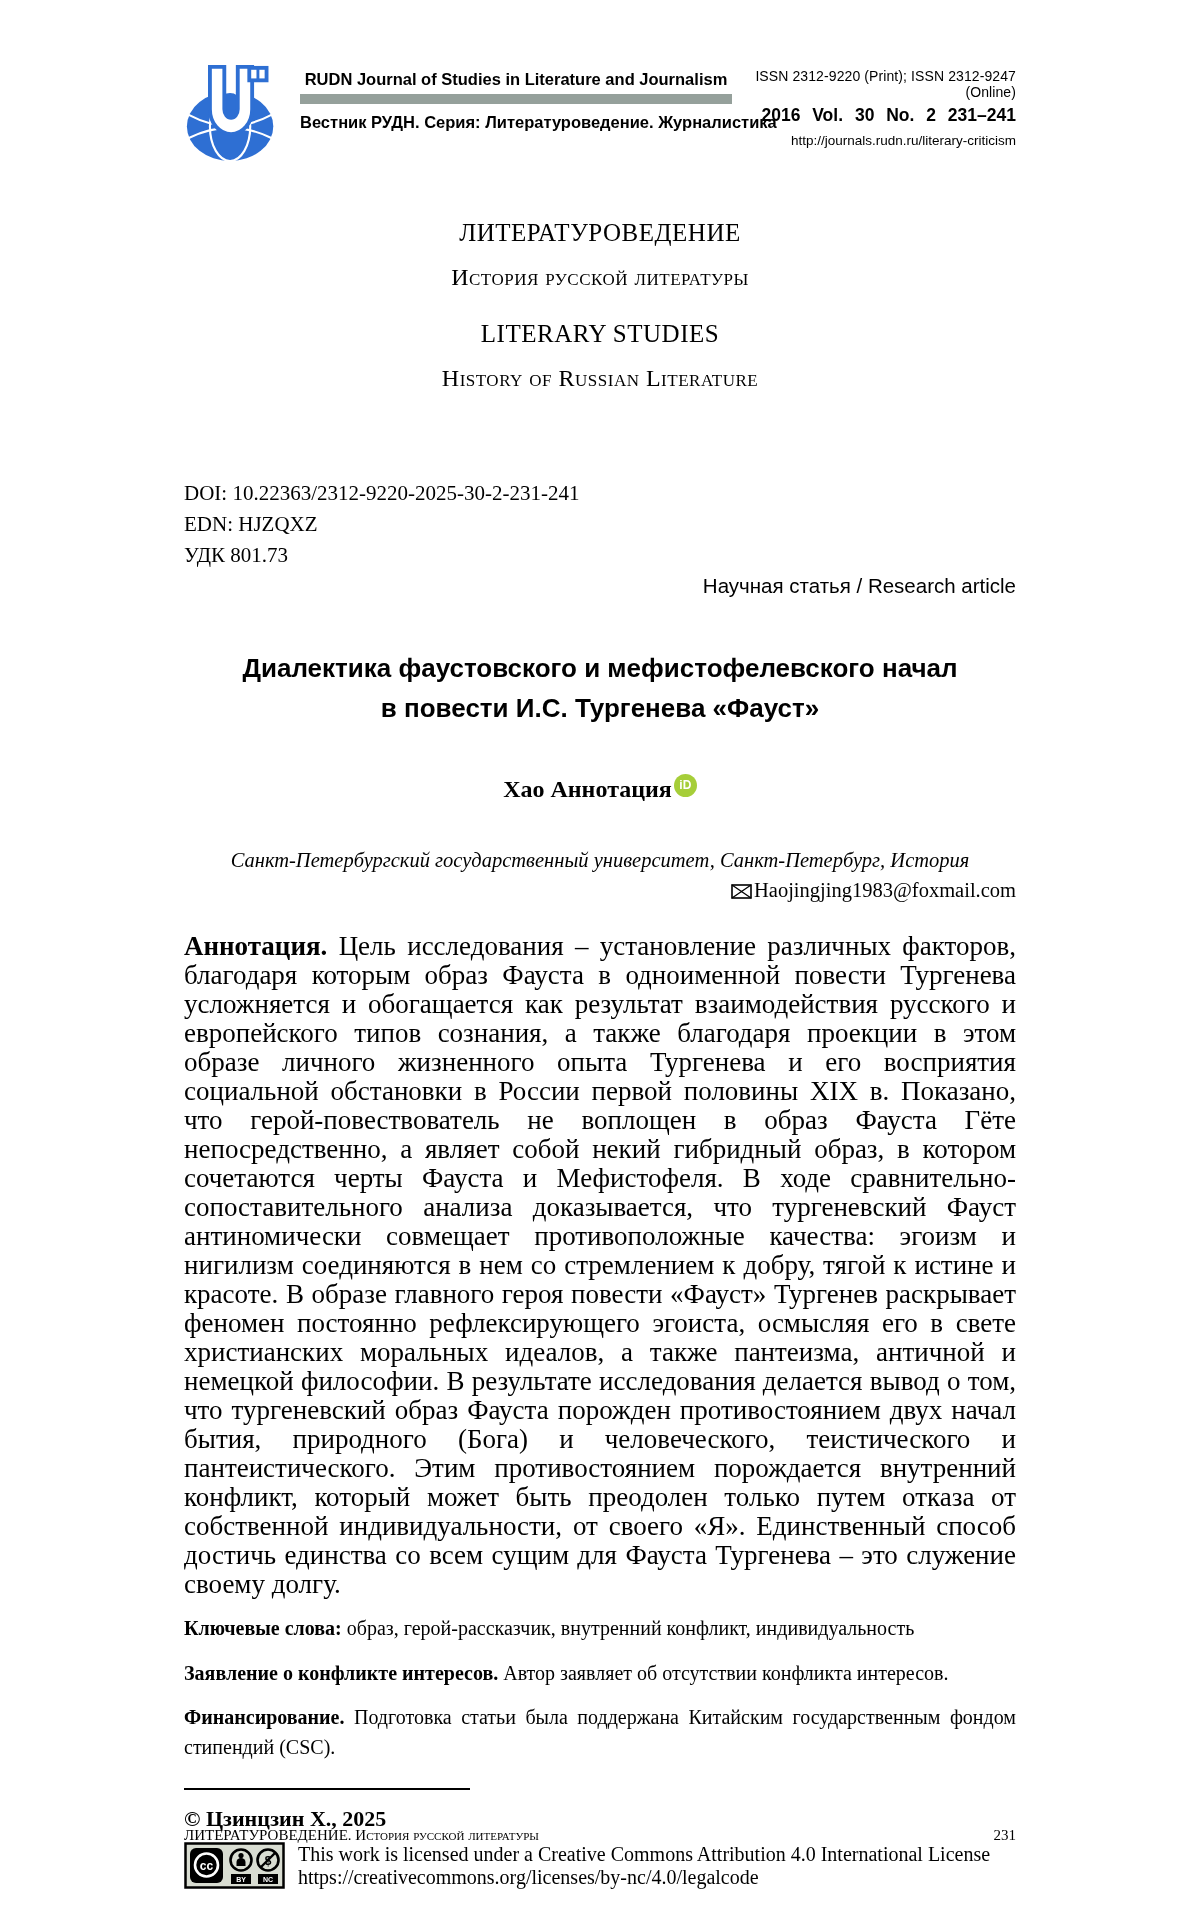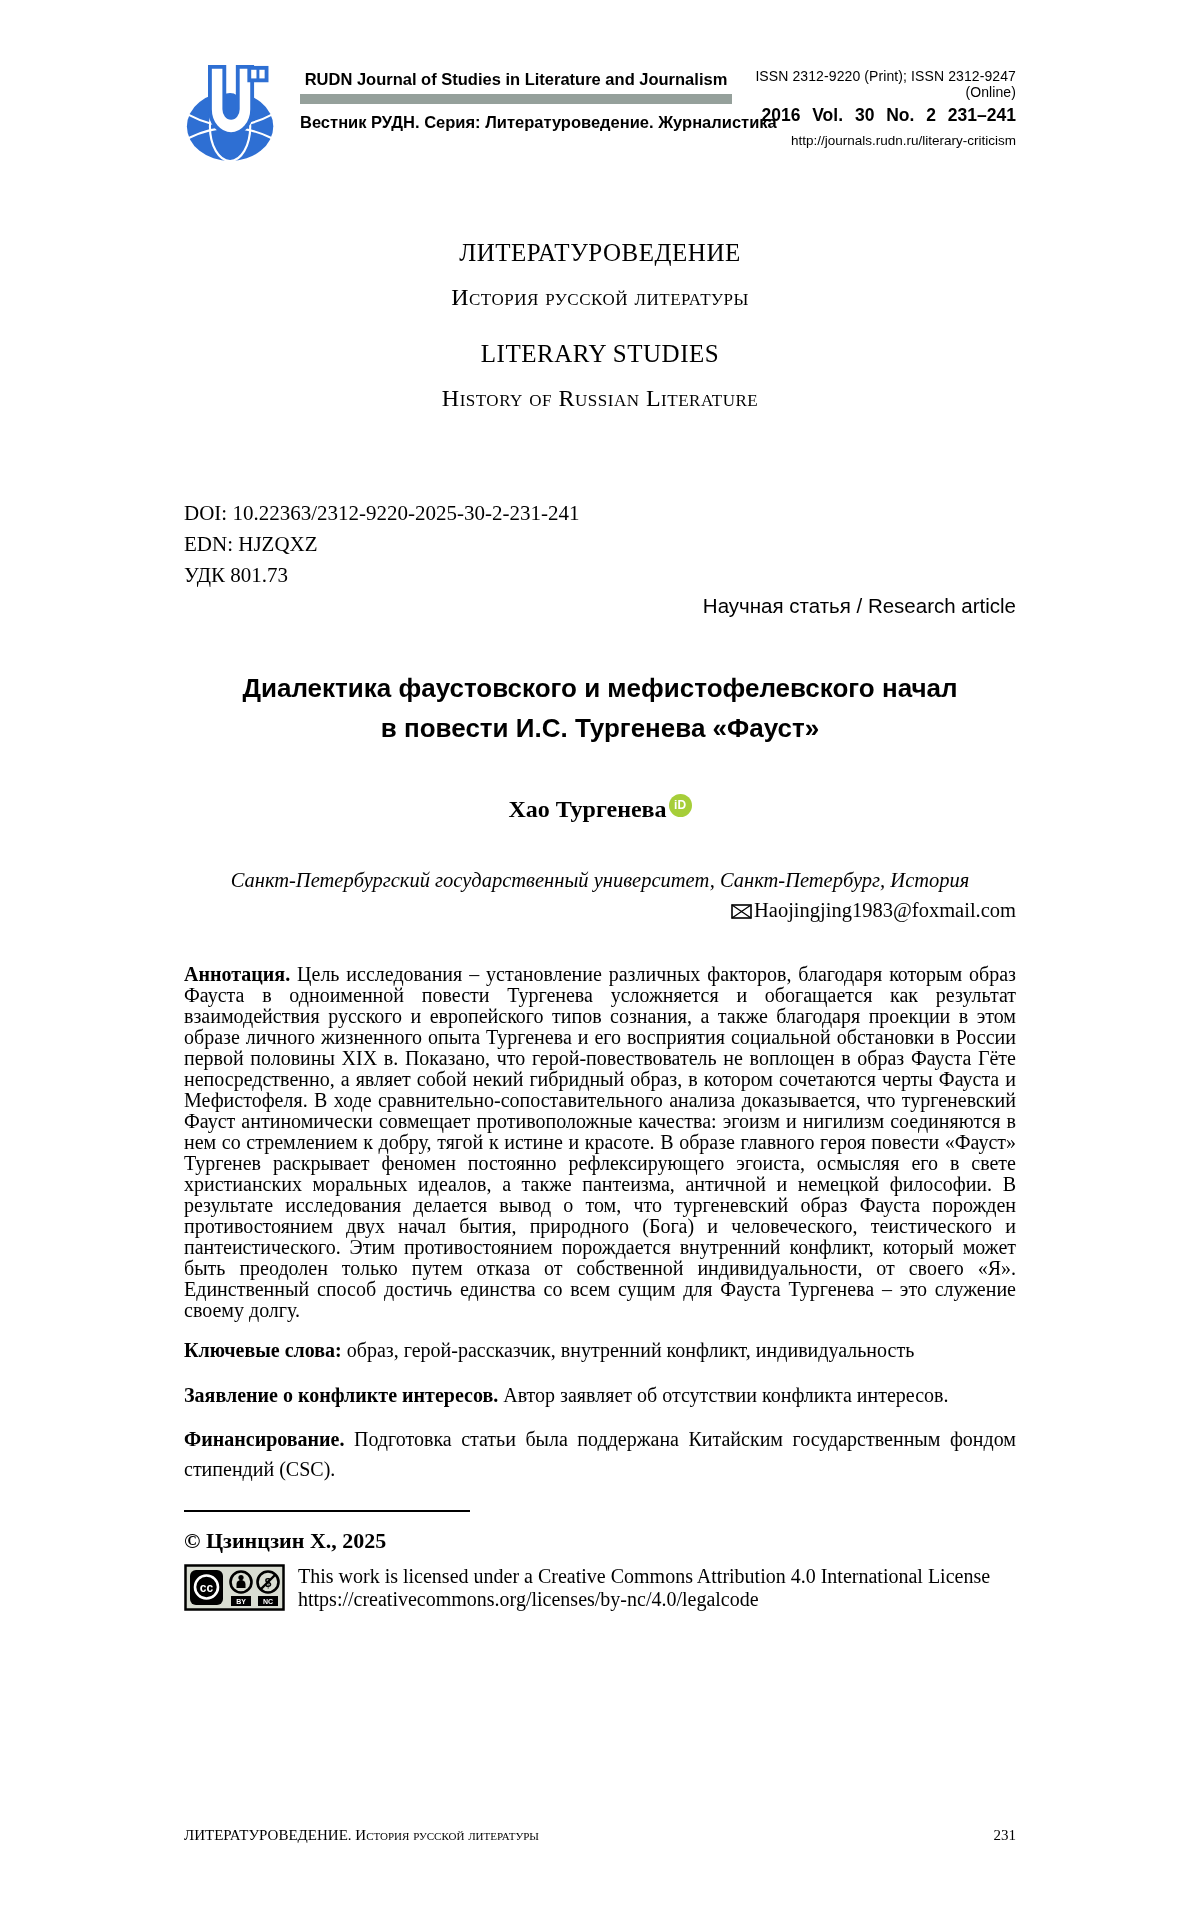--- a/index.html
+++ b/index.html
@@ -24,21 +24,21 @@
   .jtitle-en { font-size: 16.5px; font-weight: bold; text-align: center; white-space: nowrap; }
   .graybar { height: 10px; background: #95a09b; margin: 5px 0 9px 0; }
   .jtitle-ru { font-size: 16.5px; font-weight: bold; text-align: center; white-space: nowrap; }
   .head-right { margin-left: auto; text-align: right; margin-top: 8px;
                 font-family: "Liberation Sans", "DejaVu Sans", sans-serif; }
   .issn-line { font-size: 14px; letter-spacing: .1px; }
   .volume-line { font-size: 17.5px; font-weight: bold; margin-top: 5px; word-spacing: 7px; }
   .journal-url { font-size: 13.5px; margin-top: 7px; }
 
   
-  .rubrics { text-align: center; margin-top: 72px; }
+  .rubrics { text-align: center; margin-top: 52px; }
   .rubric-main { font-size: 25px; letter-spacing: .5px; }
   .rubric-sub  { font-size: 24px; font-variant: small-caps; margin-top: 17px; letter-spacing: .5px; }
   .rubric-gap  { margin-top: 29px; }
 
   
   .meta { margin-top: 86px; font-size: 21px; line-height: 31px; }
   .article-type { text-align: right; font-family: "Liberation Sans", "DejaVu Sans", sans-serif;
                   font-size: 20.5px; margin-top: 3px; }
 
   
@@ -50,21 +50,21 @@
     display: inline-block; width: 23px; height: 23px; border-radius: 50%;
     background: #a6ce39; color: #fff; text-align: center;
     font: bold 12px/23px "Liberation Sans", "DejaVu Sans", sans-serif;
     vertical-align: 8px; margin-left: 2px;
   }
   .affiliation { margin-top: 46px; text-align: center; font-style: italic; font-size: 20.5px; }
   .email-row { margin-top: 7px; text-align: right; font-size: 20.5px; }
   .email-row svg { vertical-align: -2px; margin-right: 2px; }
 
   
-  .bodytext { margin-top: 42px; font-size: 20px; line-height: 21px; text-align: justify; }
+  .bodytext { margin-top: 30px; font-size: 27px; line-height: 29px; text-align: justify; }
   .para { margin-top: 15px; font-size: 20px; line-height: 29.5px; text-align: justify; }
   .blabel { font-weight: bold; }
 
   
   .divider { width: 286px; border: 0; border-top: 2.5px solid #000; margin-top: 26px; }
   .copyright { margin-top: 16px; font-size: 22px; font-weight: bold; }
   .license-row { display: flex; align-items: flex-start; margin-top: 10px; }
   .license-text { margin-left: 13px; font-size: 20px; line-height: 23px; margin-top: 1px; }
 
   
@@ -117,21 +117,21 @@
       <div>УДК 801.73</div>
     </div>
     <div class="article-type">Научная статья / Research article</div>
 
     <h1 class="article-title">
       <div>Диалектика фаустовского и мефистофелевского начал</div>
       <div>в повести И.С. Тургенева «Фауст»</div>
     </h1>
 
     <div class="author-row">
-      <span>Хао Тургенева</span><span class="orcid">iD</span>
+      <span>Хао Аннотация</span><span class="orcid">iD</span>
     </div>
     <div class="affiliation">Санкт-Петербургский государственный университет, Санкт-Петербург, История</div>
     <div class="email-row">
       <svg width="21" height="15" viewBox="0 0 21 15" aria-hidden="true">
         <rect x="1" y="1" width="19" height="13" fill="none" stroke="#000" stroke-width="1.6"></rect>
         <path d="M1,1 L20,14 M20,1 L1,14" stroke="#000" stroke-width="1.3" fill="none"></path>
       </svg><span>Haojingjing1983@foxmail.com</span>
     </div>
 
     <p class="bodytext"><span class="blabel">Аннотация.</span>

